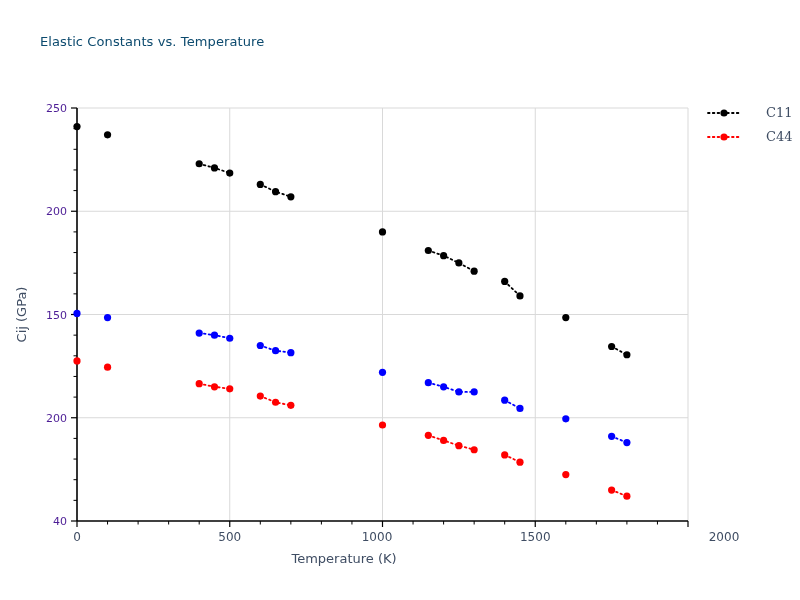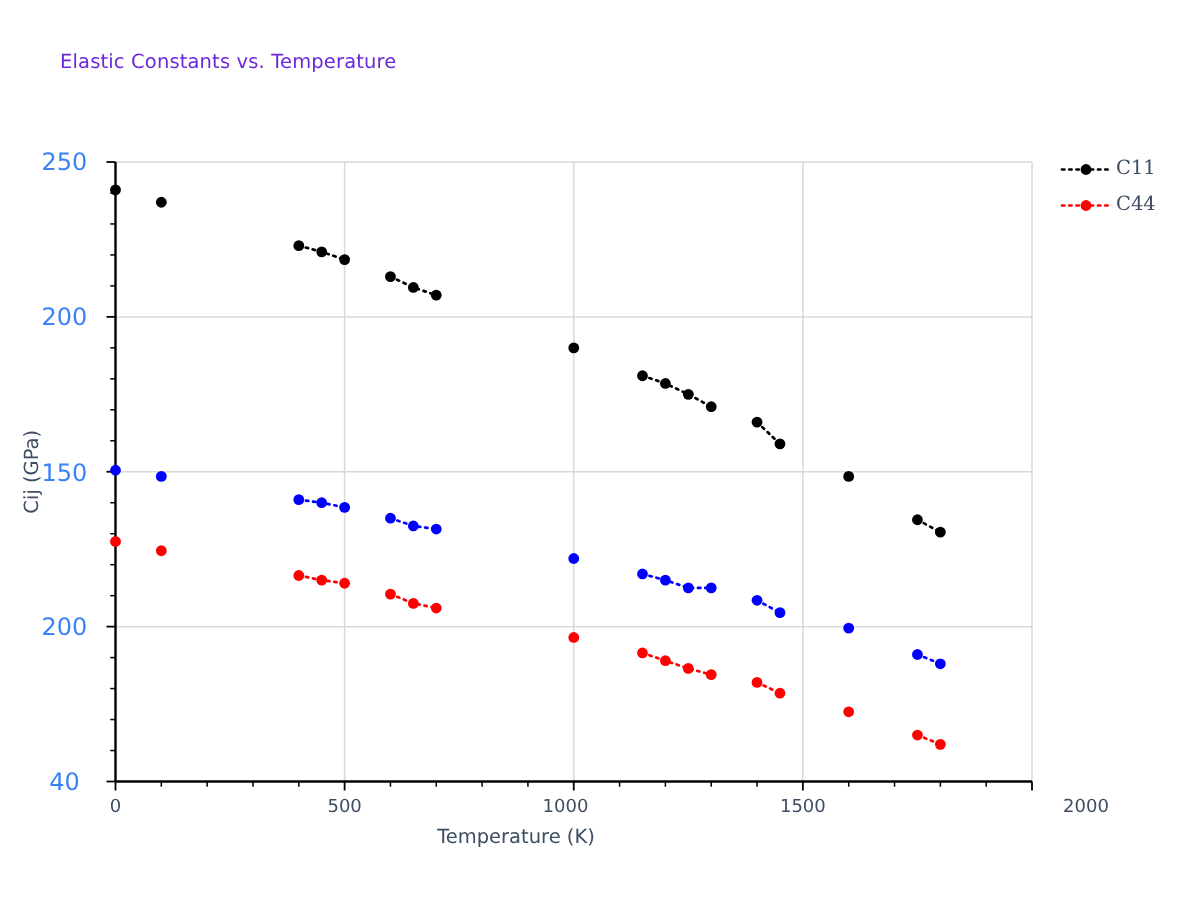--- a/index.html
+++ b/index.html
@@ -20,21 +20,21 @@
     left: 0; top: 0;
     width: 800px;
     height: 600px;
   }
 
   #chart-title {
     position: absolute;
     left: 40px;
     top: 34px;
     font-size: 13px;
-    color: #6d28d9;
+    color: #0c4a6e;
     letter-spacing: 0.1px;
     white-space: nowrap;
   }
 
   
   #plot-area {
     position: absolute;
     left: 77px;
     top: 108px;
     width: 611px;   
@@ -82,24 +82,24 @@
 
   .tick-label-x {
     position: absolute;
     font-size: 12px;
     color: #3f4d63;
     transform: translateX(-50%);
     white-space: nowrap;
   }
   .tick-label-y {
     position: absolute;
-    font-size: 16px;
-    color: #3b82f6;
+    font-size: 11px;
+    color: #4c1d95;
     transform: translateY(-50%);
-    text-align: center;
+    text-align: right;
     white-space: nowrap;
   }
 
   
   #legend {
     position: absolute;
     left: 706px;
     top: 100px;
     width: 90px;
   }
@@ -109,21 +109,21 @@
     height: 24px;
   }
   .legend-sample {
     width: 36px;
     height: 14px;
     flex: 0 0 36px;
   }
   .legend-label {
     font-size: 13px;
     color: #3f4d63;
-    margin-left: 2px;
+    margin-left: 24px;
     font-family: "DejaVu Serif", serif;
   }
 </style>
 </head>
 <body>
 
 <div id="figure">
 
   <div id="chart-title">Elastic Constants vs. Temperature</div>
 

